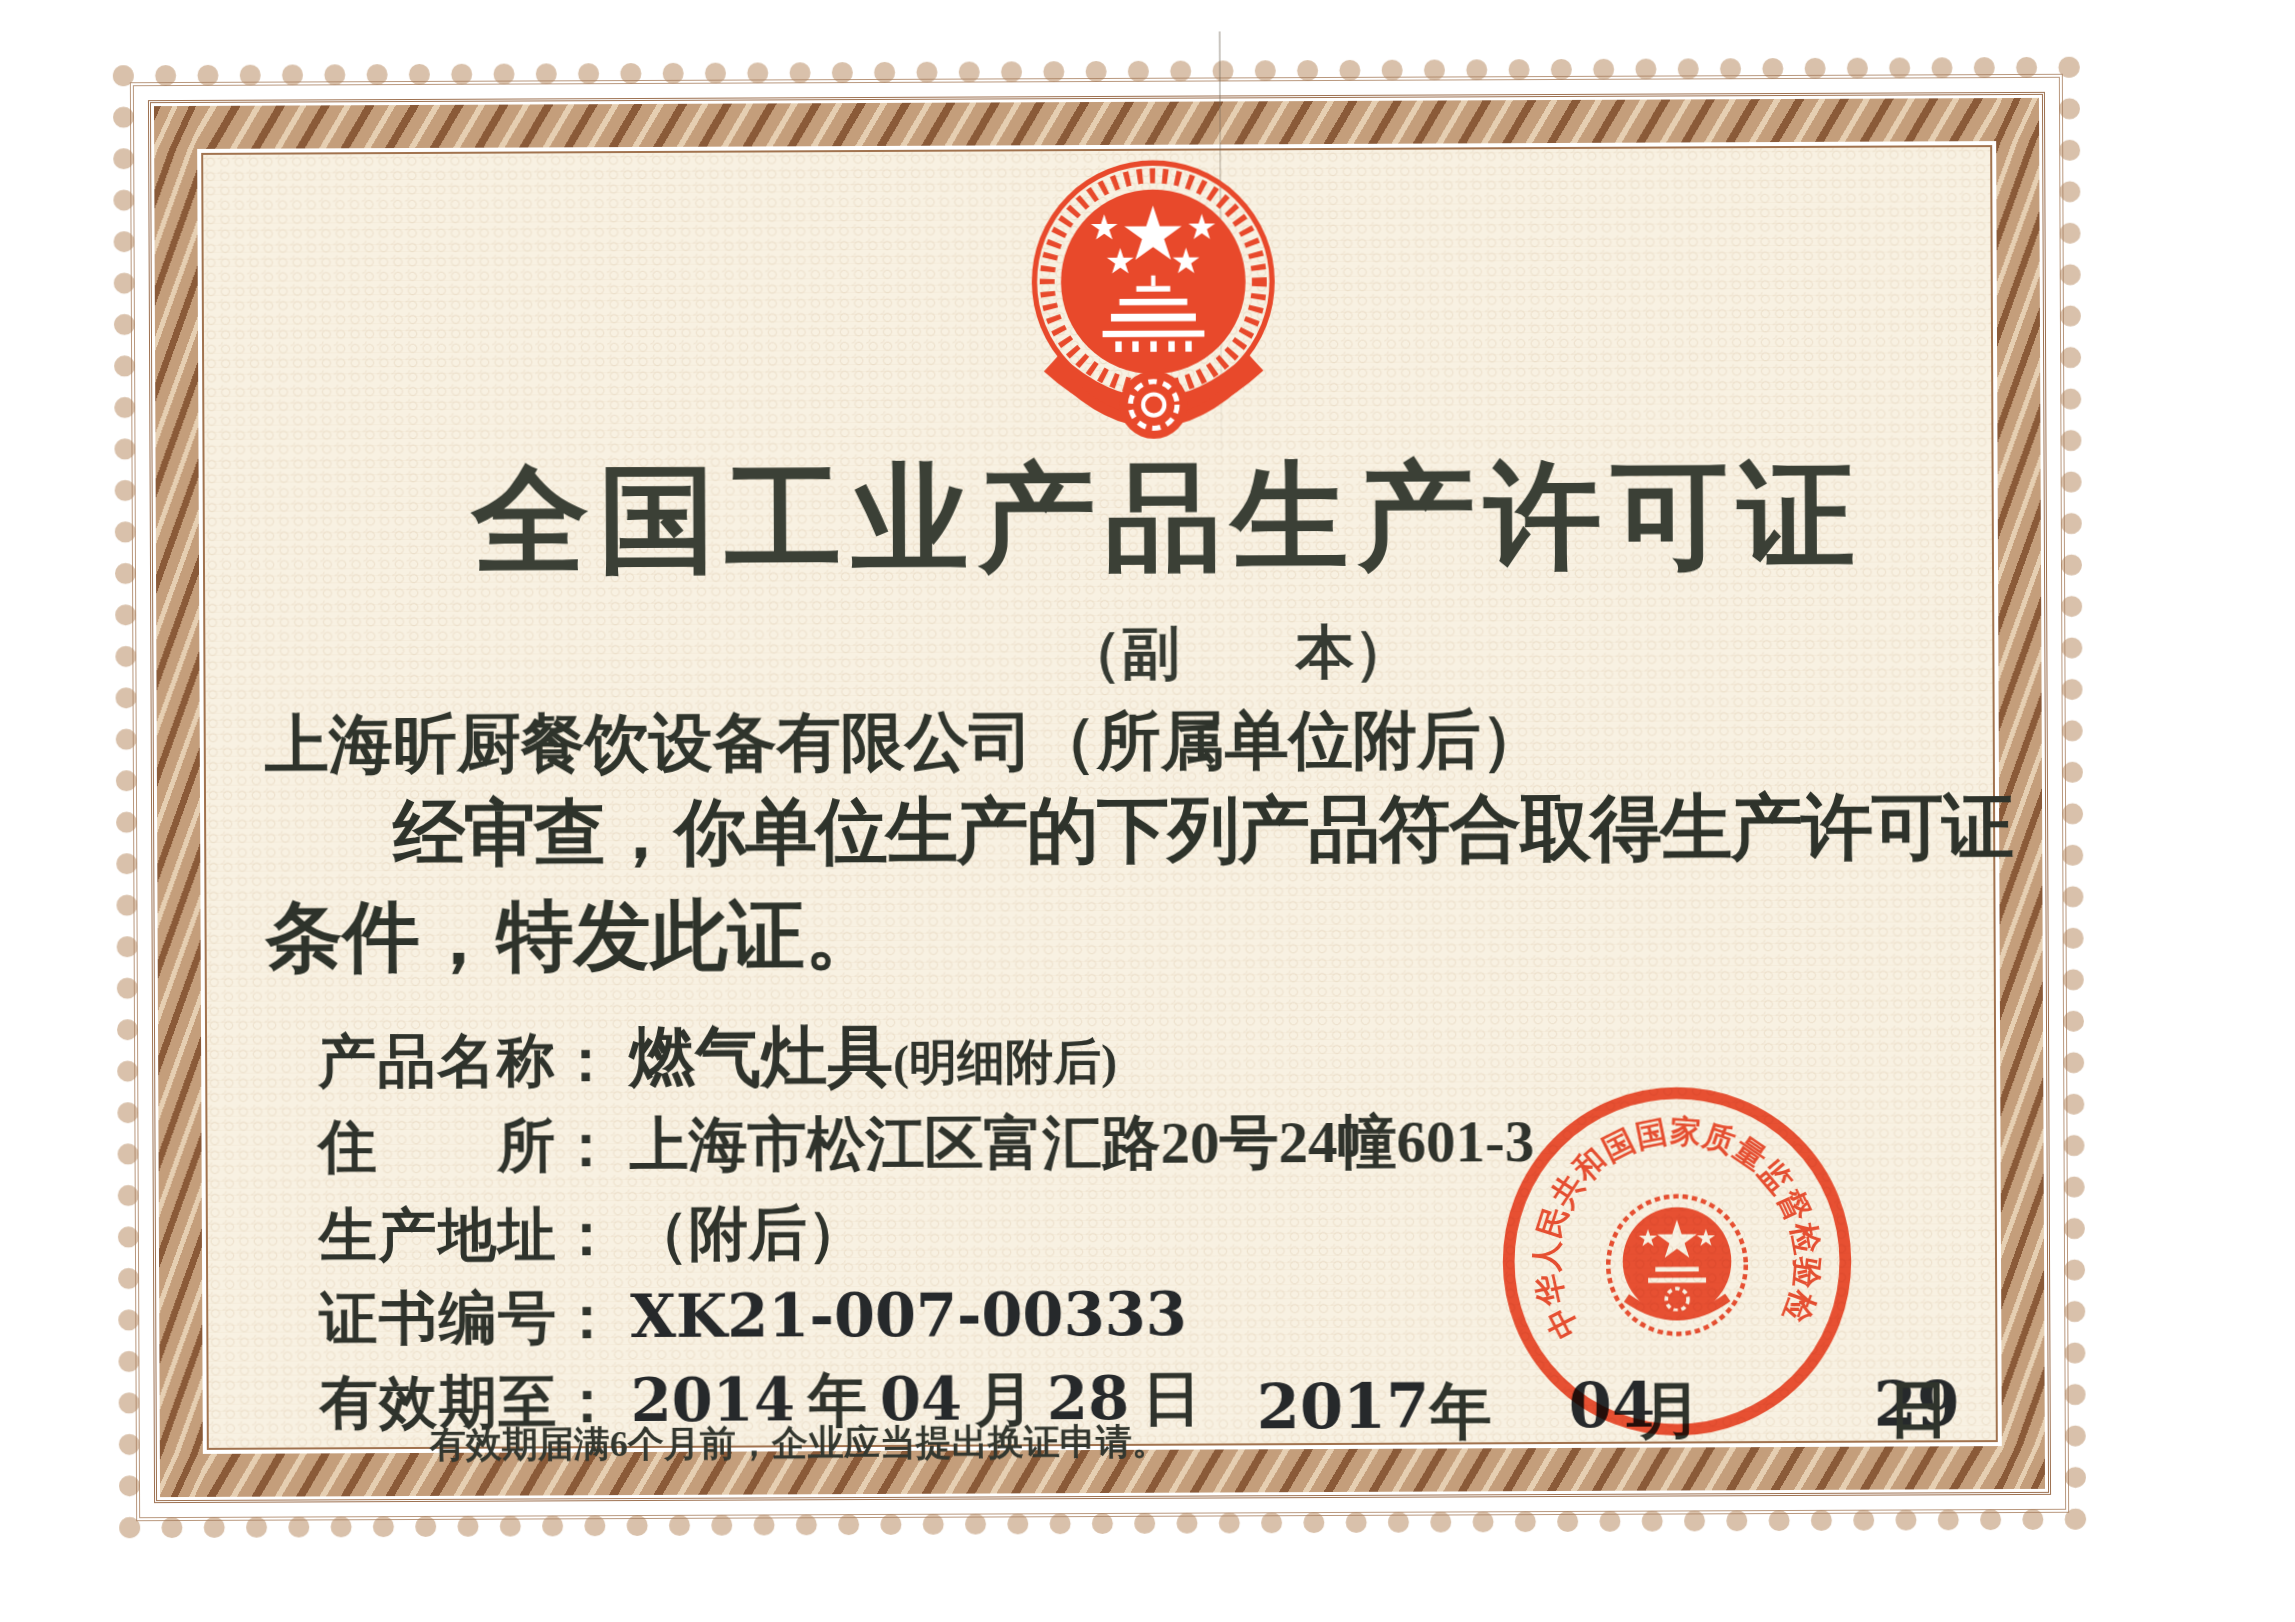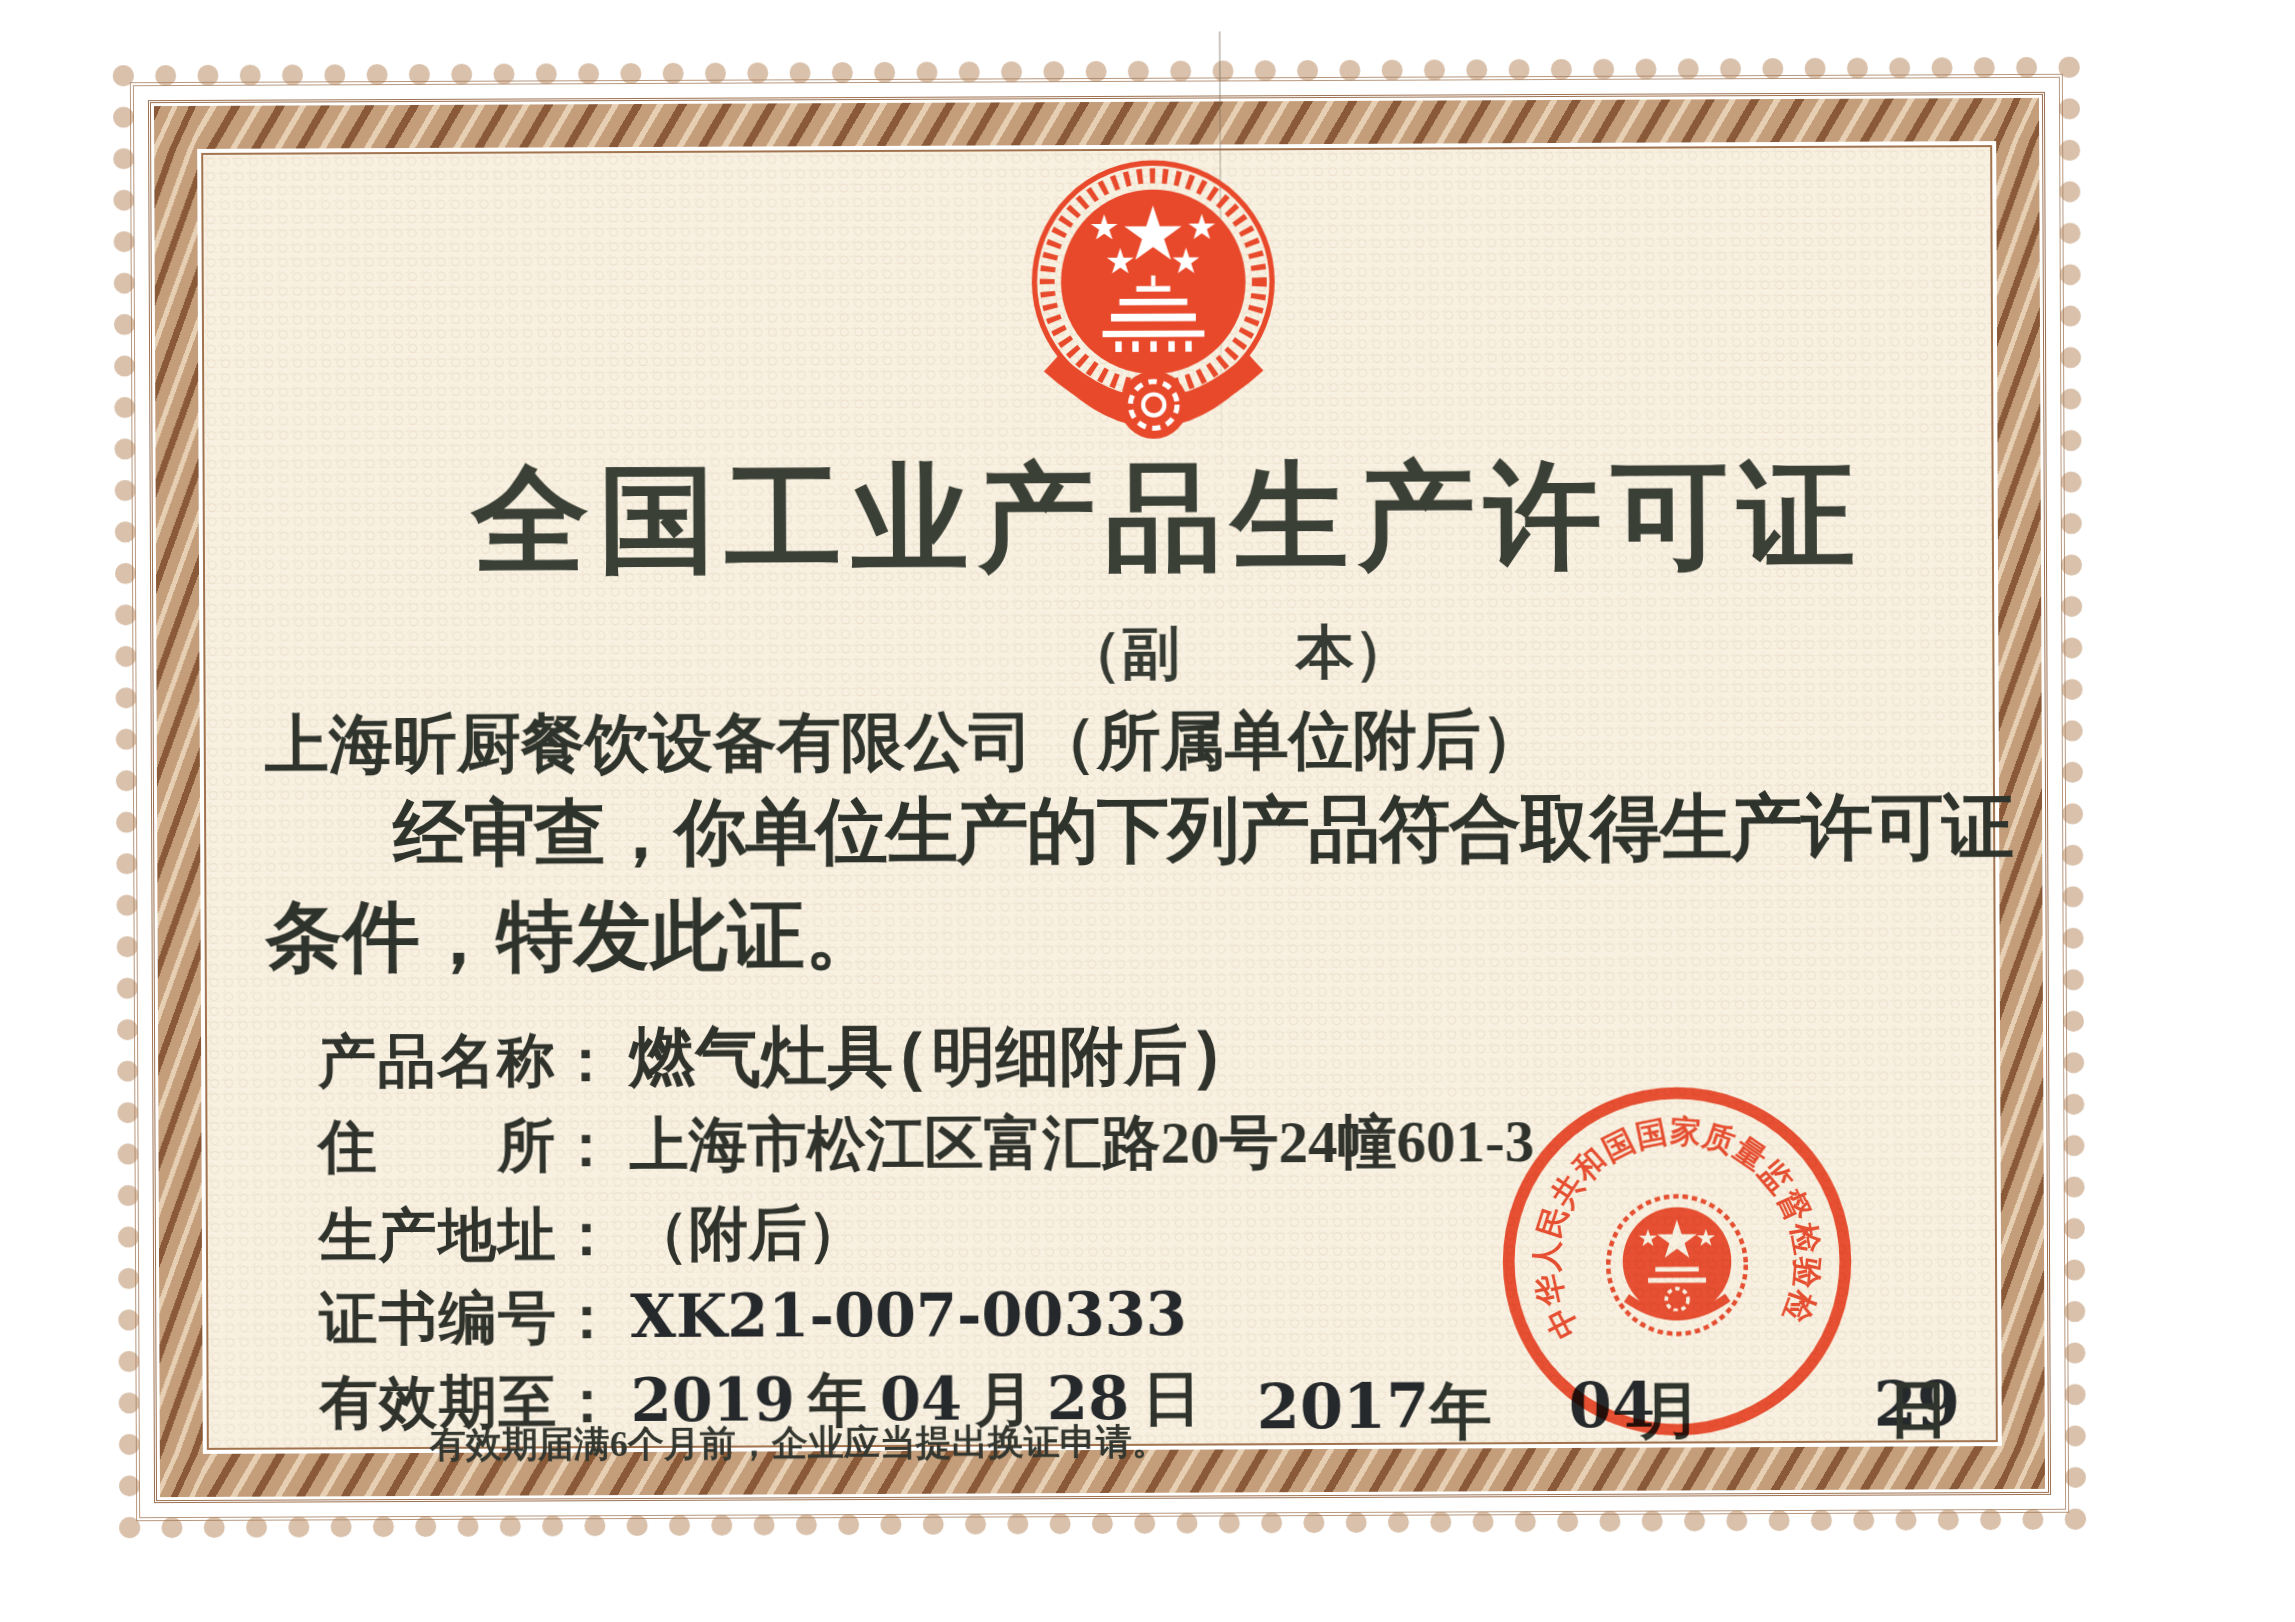--- a/index.html
+++ b/index.html
@@ -30,21 +30,21 @@
     color:#3b4036;letter-spacing:9.6px;}
   .subtitle{left:879px;top:551px;width:481px;text-align:center;font-size:58px;color:#363b33;font-weight:bold;}
   .company{left:146px;top:634px;font-size:64px;font-weight:bold;color:#2f342c;}
   .stmt1{left:274px;top:719px;font-size:72px;font-weight:bold;color:#2e332b;letter-spacing:-1.6px;}
   .stmt2{left:146px;top:819px;font-size:77px;font-weight:bold;color:#2e332b;}
   .row{position:absolute;left:198px;white-space:nowrap;color:#2f332c;}
   .row .lab{font-size:58px;font-weight:bold;letter-spacing:1.6px;}
   .row .val{font-size:59px;font-weight:bold;}
   .row-product{top:947px;}
   .row-product .val{font-size:66px;}
-  .row-product .note{font-size:64px;font-weight:bold;font-family:Liberation Mono, monospace;}
+  .row-product .note{font-size:48px;font-weight:bold;}
   .row-address{top:1040px;}
   .row-site{top:1129px;}
   .row-certno{top:1213px;}
   .row-valid{top:1296px;}
   .mono-serif{font-family:"DejaVu Serif","Liberation Serif",serif;color:#26292b;}
   .sgap{display:inline-block;width:13px;}
   .note-small{left:308px;top:1354px;font-size:36px;color:#33372f;font-weight:bold;}
   .issue{position:absolute;top:1307px;left:0;width:100%;height:88px;font-size:62px;font-weight:bold;color:#2a2d2f;}
   .issue span{position:absolute;top:0;}
   .ip-year{left:1135px;} .ip-yu{left:1308px;color:#2f342c;} .ip-month{left:1447px;}
@@ -114,21 +114,21 @@
 
   <div class="row row-site">
     <span class="lab">生产地址：</span><span class="sgap"></span><span class="val">（附后）</span>
   </div>
 
   <div class="row row-certno">
     <span class="lab">证书编号：</span><span class="sgap"></span><span class="val mono-serif">XK21-007-00333</span>
   </div>
 
   <div class="row row-valid">
-    <span class="lab">有效期至：</span><span class="sgap"></span><span class="val mono-serif">2019</span><span class="sgap"></span><span class="val">年</span><span class="sgap"></span><span class="val mono-serif">04</span><span class="sgap"></span><span class="val">月</span><span class="sgap"></span><span class="val mono-serif">28</span><span class="sgap"></span><span class="val">日</span>
+    <span class="lab">有效期至：</span><span class="sgap"></span><span class="val mono-serif">2014</span><span class="sgap"></span><span class="val">年</span><span class="sgap"></span><span class="val mono-serif">04</span><span class="sgap"></span><span class="val">月</span><span class="sgap"></span><span class="val mono-serif">28</span><span class="sgap"></span><span class="val">日</span>
   </div>
 
   <div class="abs note-small">有效期届满6个月前，企业应当提出换证申请。</div>
 
   <div class="issue">
     <span class="ip-year mono-serif">2017</span>
     <span class="ip-yu">年</span>
     <span class="ip-month mono-serif">04</span>
     <span class="ip-mu">月</span>
     <span class="ip-day mono-serif">29</span>

